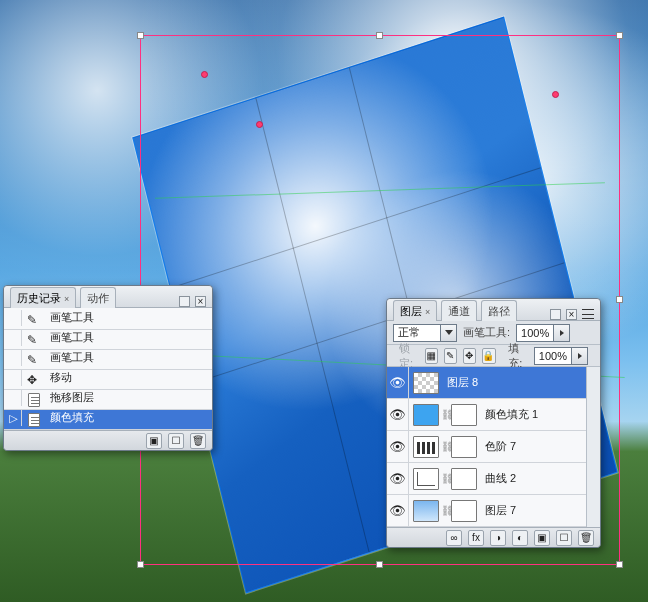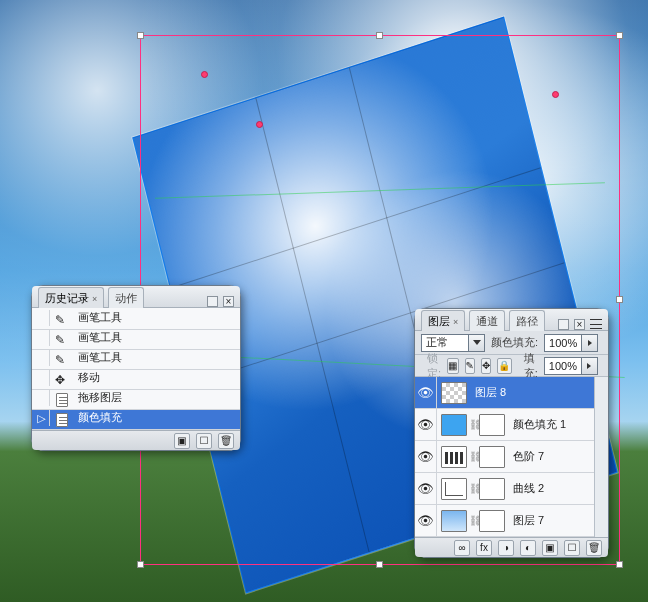--- a/index.html
+++ b/index.html
@@ -29,22 +29,22 @@
   .transformed::before { left:33%; top:0; width:1px; height:100%; box-shadow: 98px 0 rgba(0,0,0,.25); }
   .transformed::after  { top:33%; left:0; height:1px; width:100%; box-shadow: 0 98px rgba(0,0,0,.25); }
   .bbox { position:absolute; border:1px solid #ff3080; }
   .bbox.outer { left:140px; top:35px; width:480px; height:530px; }
   .handle { position:absolute; width:7px; height:7px; background:#fff; border:1px solid #888; }
   .handle.red { background:#ff3b70; border-color:#c02050; border-radius:50%; }
   .warp-line { position:absolute; background:#2bd24a; opacity:.5; }
 
   
   .panel {
-    position:absolute; background:#dfe3e8; border:1px solid #6c7a89; border-radius:12px;
-    box-shadow: 2px 3px 8px rgba(0,0,0,.45); color:#222;margin-left:28px;
+    position:absolute; background:#dfe3e8; border:1px solid #6c7a89; border-radius:4px;
+    box-shadow: 2px 3px 8px rgba(0,0,0,.45); color:#222;
   }
   .panel-head {
     display:flex; align-items:flex-end; height:22px; padding:0 6px; gap:10px;
     border-bottom:1px solid #a7b0ba; background:linear-gradient(#eef1f4,#d7dce2);
     border-radius:4px 4px 0 0;
   }
   .tab {
     padding:3px 6px 2px; border:1px solid #a7b0ba; border-bottom:none;
     background:#e8ecf0; border-radius:3px 3px 0 0; cursor:pointer;
     position:relative; top:1px; color:#444;
@@ -73,21 +73,21 @@
   .doc-ico::after{content:"";position:absolute;top:3px;left:2px;width:8px;height:1px;background:#777;box-shadow:0 3px #777,0 6px #777;}
   .panel-foot {
     display:flex; justify-content:flex-end; align-items:center; gap:6px;
     height:20px; padding:0 6px; border-top:1px solid #a7b0ba;
     background:linear-gradient(#e6e9ed,#d2d7dd); border-radius:0 0 4px 4px;
   }
   .foot-ico { width:16px; height:16px; display:inline-flex; align-items:center; justify-content:center;
     border:1px solid #9aa3ad; background:#eef1f4; border-radius:2px; cursor:pointer; font-size:10px;}
 
   
-  #layers { left:386px; top:308px; width:195px; }
+  #layers { left:386px; top:298px; width:215px; }
   #layers .opts {
     display:flex; align-items:center; gap:6px; height:24px; padding:3px 6px;
     border-bottom:1px solid #b7bfc8; background:#dfe3e8;
   }
   .combo { display:flex; align-items:center; }
   .combo-field { height:18px; background:#fff; border:1px solid #6c7a89; padding:0 4px; display:flex;align-items:center; min-width:48px;}
   .combo-btn  { width:16px; height:18px; border:1px solid #6c7a89; border-left:none;
     background:linear-gradient(#f4f6f8,#d7dce2); display:flex;align-items:center;justify-content:center; cursor:pointer;}
   .tri { width:0;height:0;border-left:4px solid transparent;border-right:4px solid transparent;border-top:5px solid #333;}
   .tri-r{ width:0;height:0;border-top:3px solid transparent;border-bottom:3px solid transparent;border-left:4px solid #333;}
@@ -229,21 +229,21 @@
     </div>
     <div class="opts">
       <div class="combo">
         <div class="combo-field">
             <span>正常</span>
           </div>
         <div class="combo-btn">
             <div class="tri"></div>
           </div>
       </div>
-      <span class="opt-label">颜色填充:</span>
+      <span class="opt-label">画笔工具:</span>
       <div class="combo">
         <div class="combo-field" style="min-width:34px;">
             <span>100%</span>
           </div>
         <div class="combo-btn">
             <div class="tri-r"></div>
           </div>
       </div>
     </div>
     <div class="locks">

